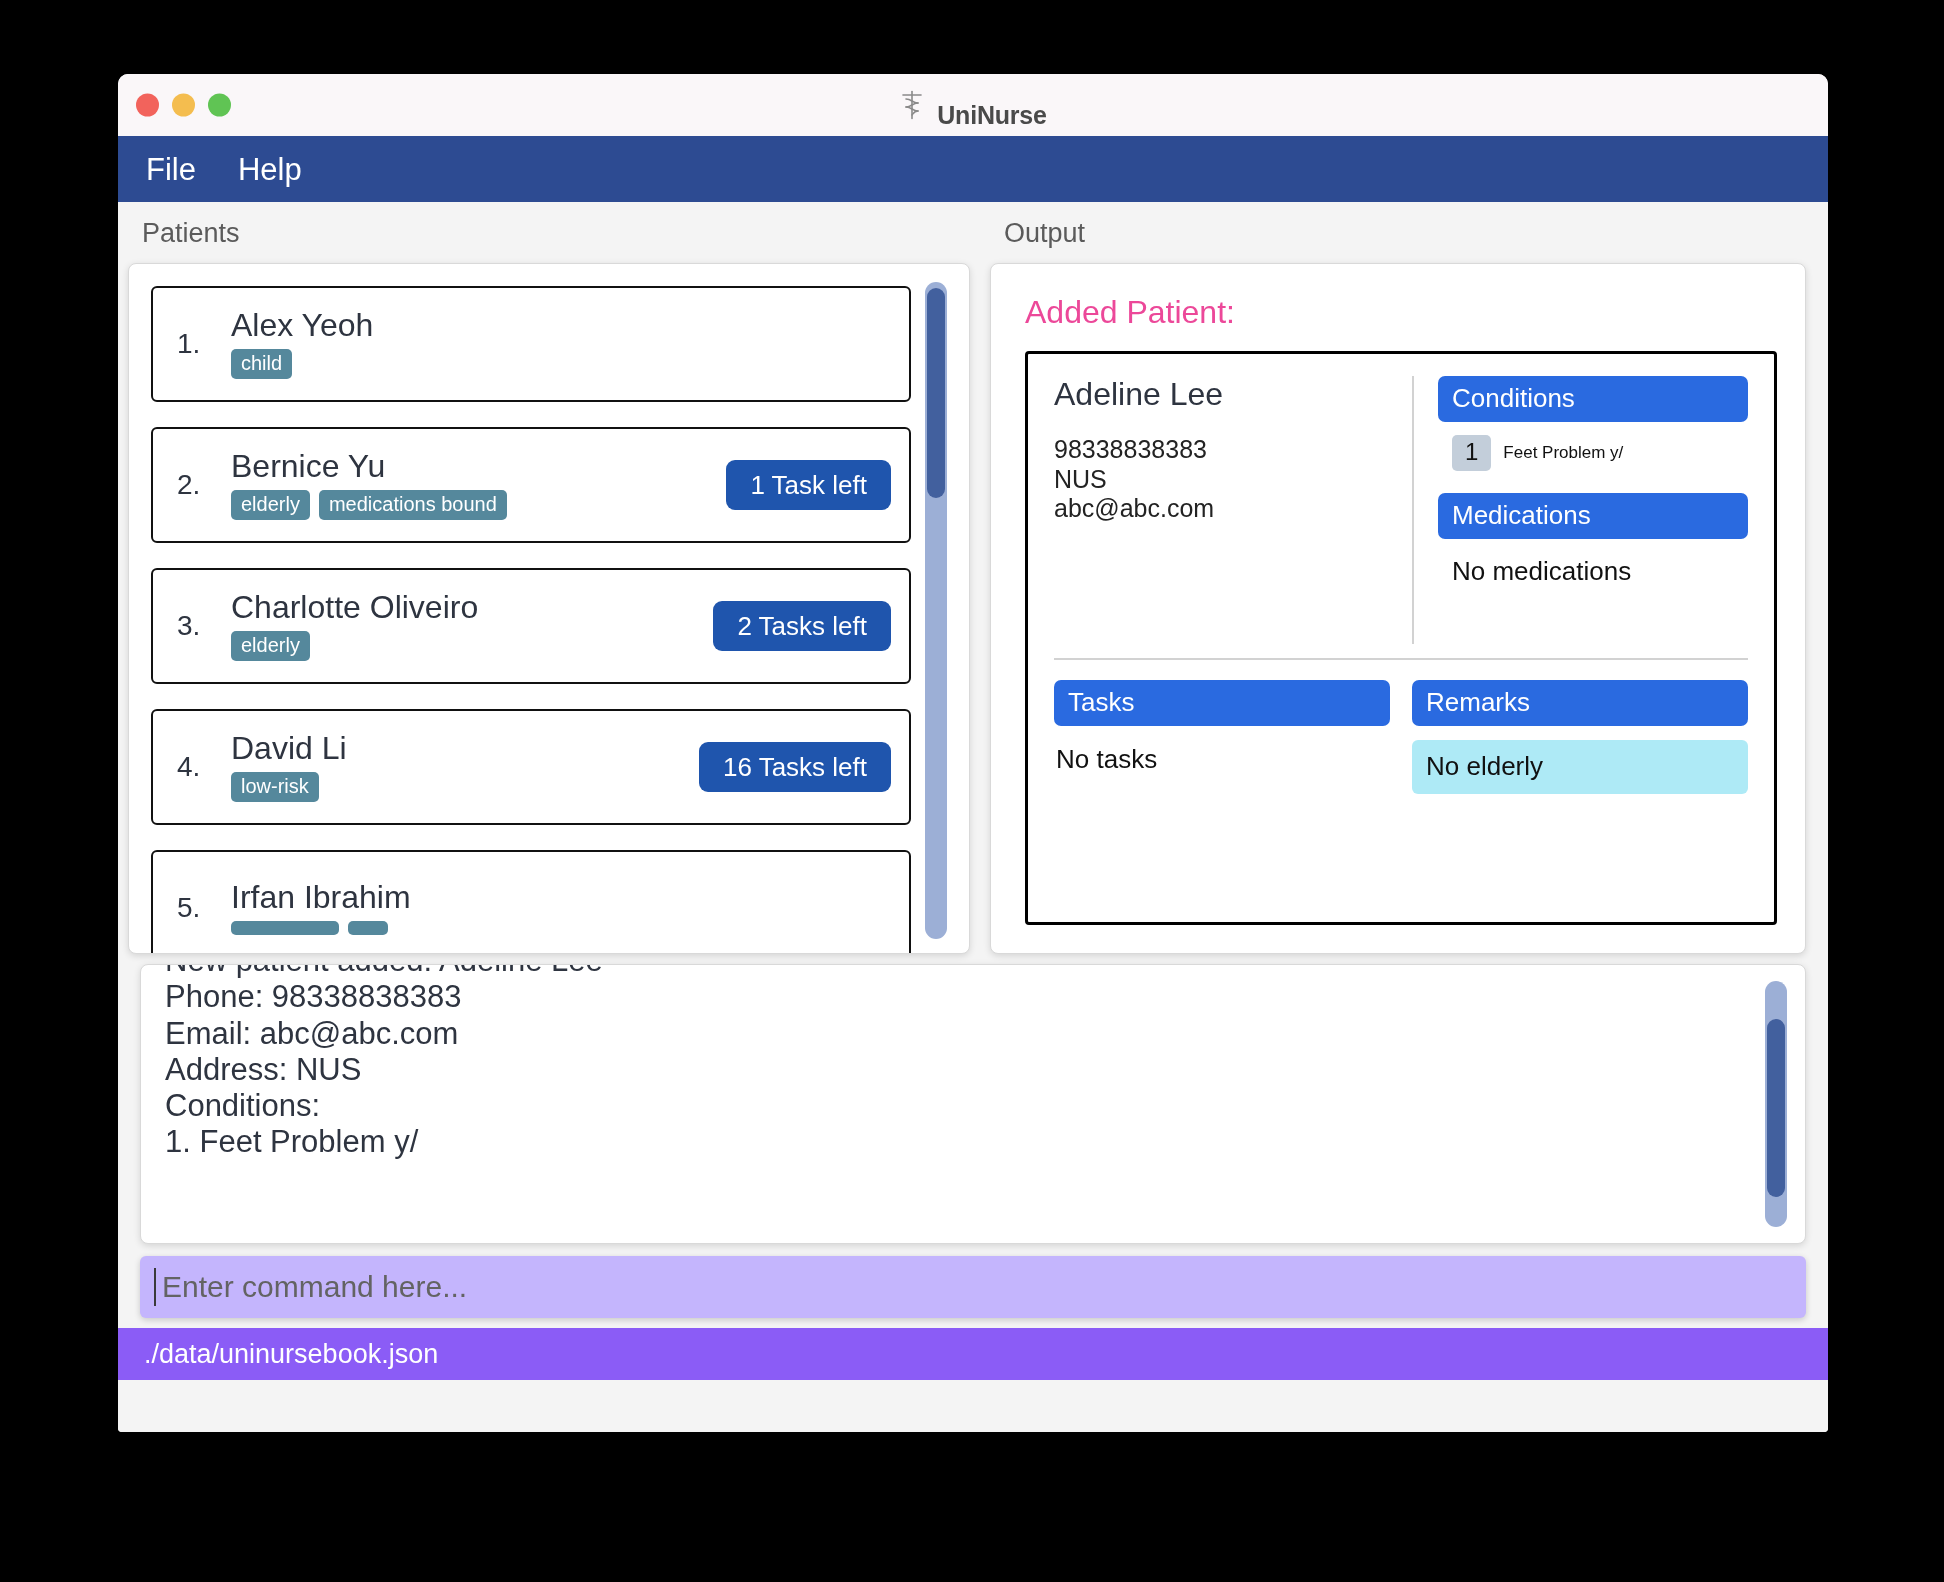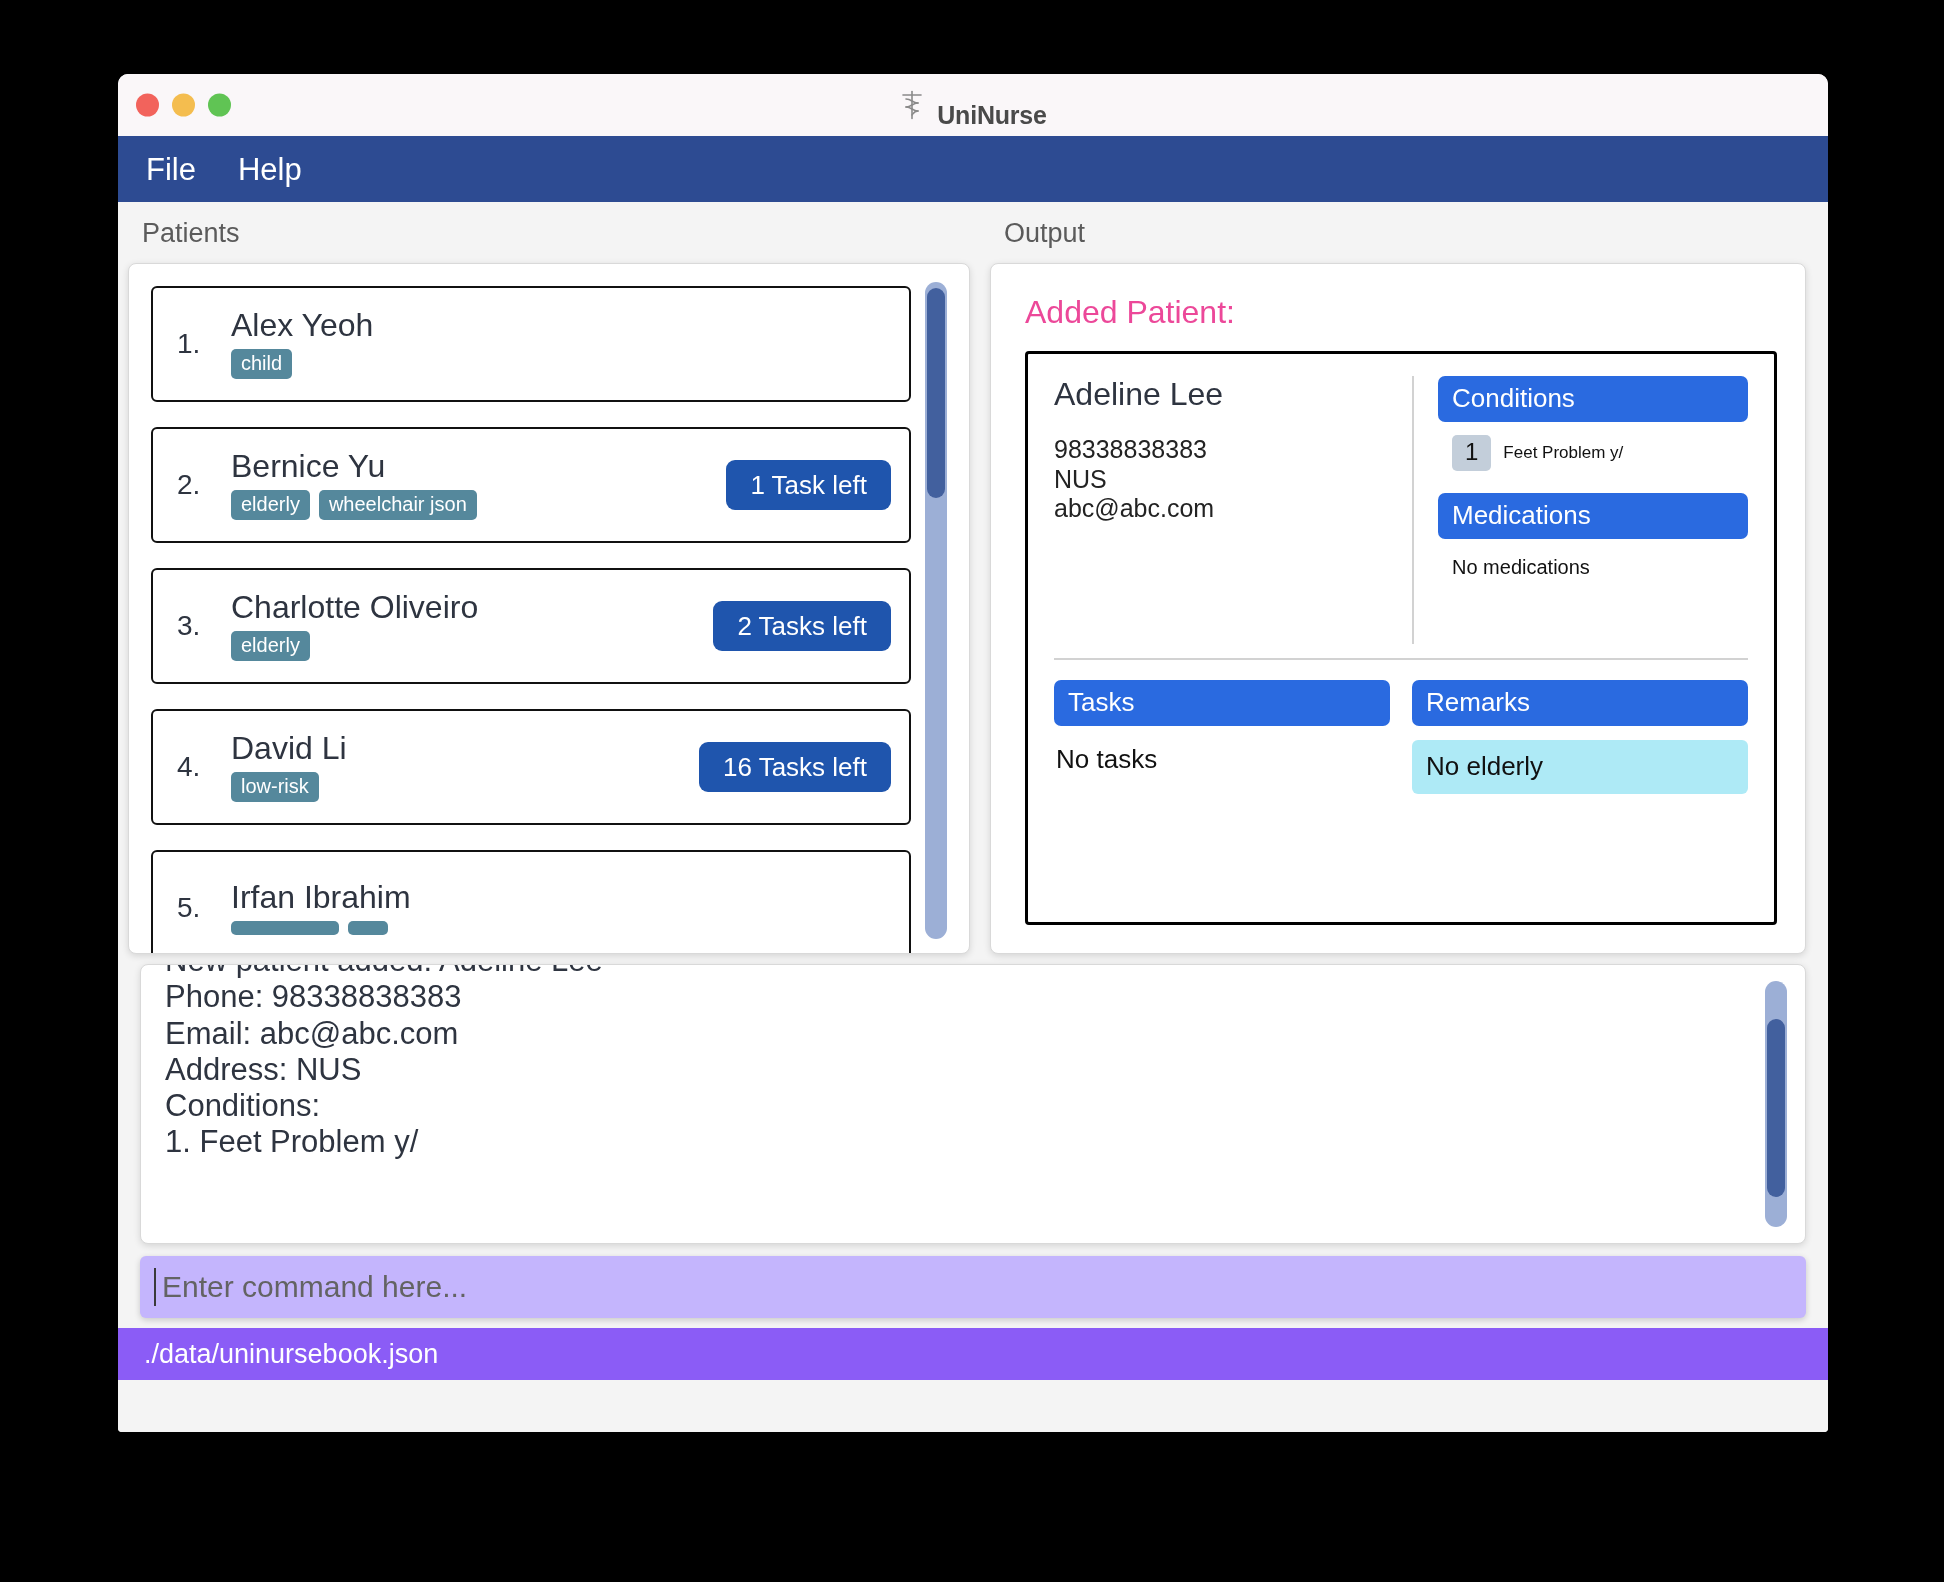--- a/index.html
+++ b/index.html
@@ -256,21 +256,21 @@
   .cond-num {
     background: #c3ceda;
     color: #111111;
     font-size: 24px;
     border-radius: 5px;
     padding: 5px 13px 7px 13px;
     line-height: 1;
   }
   .cond-text { font-size: 17px; color: #111111; }
   .plain-row {
-    font-size: 20px;
+    font-size: 26px;
     color: #111111;
     padding: 17px 0 0 14px;
   }
   .gap-22 { height: 22px; }
 
   #detail-divider {
     height: 2px;
     background: #d2d2d2;
     margin: 14px 0 20px 0;
     flex: 0 0 auto;
@@ -413,21 +413,21 @@
                 </div>
               </div>
             </div>
 
             <div class="patient-card">
               <span class="p-index">2.</span>
               <div class="p-main">
                 <div class="p-name">Bernice Yu</div>
                 <div class="p-tags">
                   <span class="tag">elderly</span>
-                  <span class="tag">wheelchair json</span>
+                  <span class="tag">medications bound</span>
                 </div>
               </div>
               <span class="task-badge">1 Task left</span>
             </div>
 
             <div class="patient-card">
               <span class="p-index">3.</span>
               <div class="p-main">
                 <div class="p-name">Charlotte Oliveiro</div>
                 <div class="p-tags">

